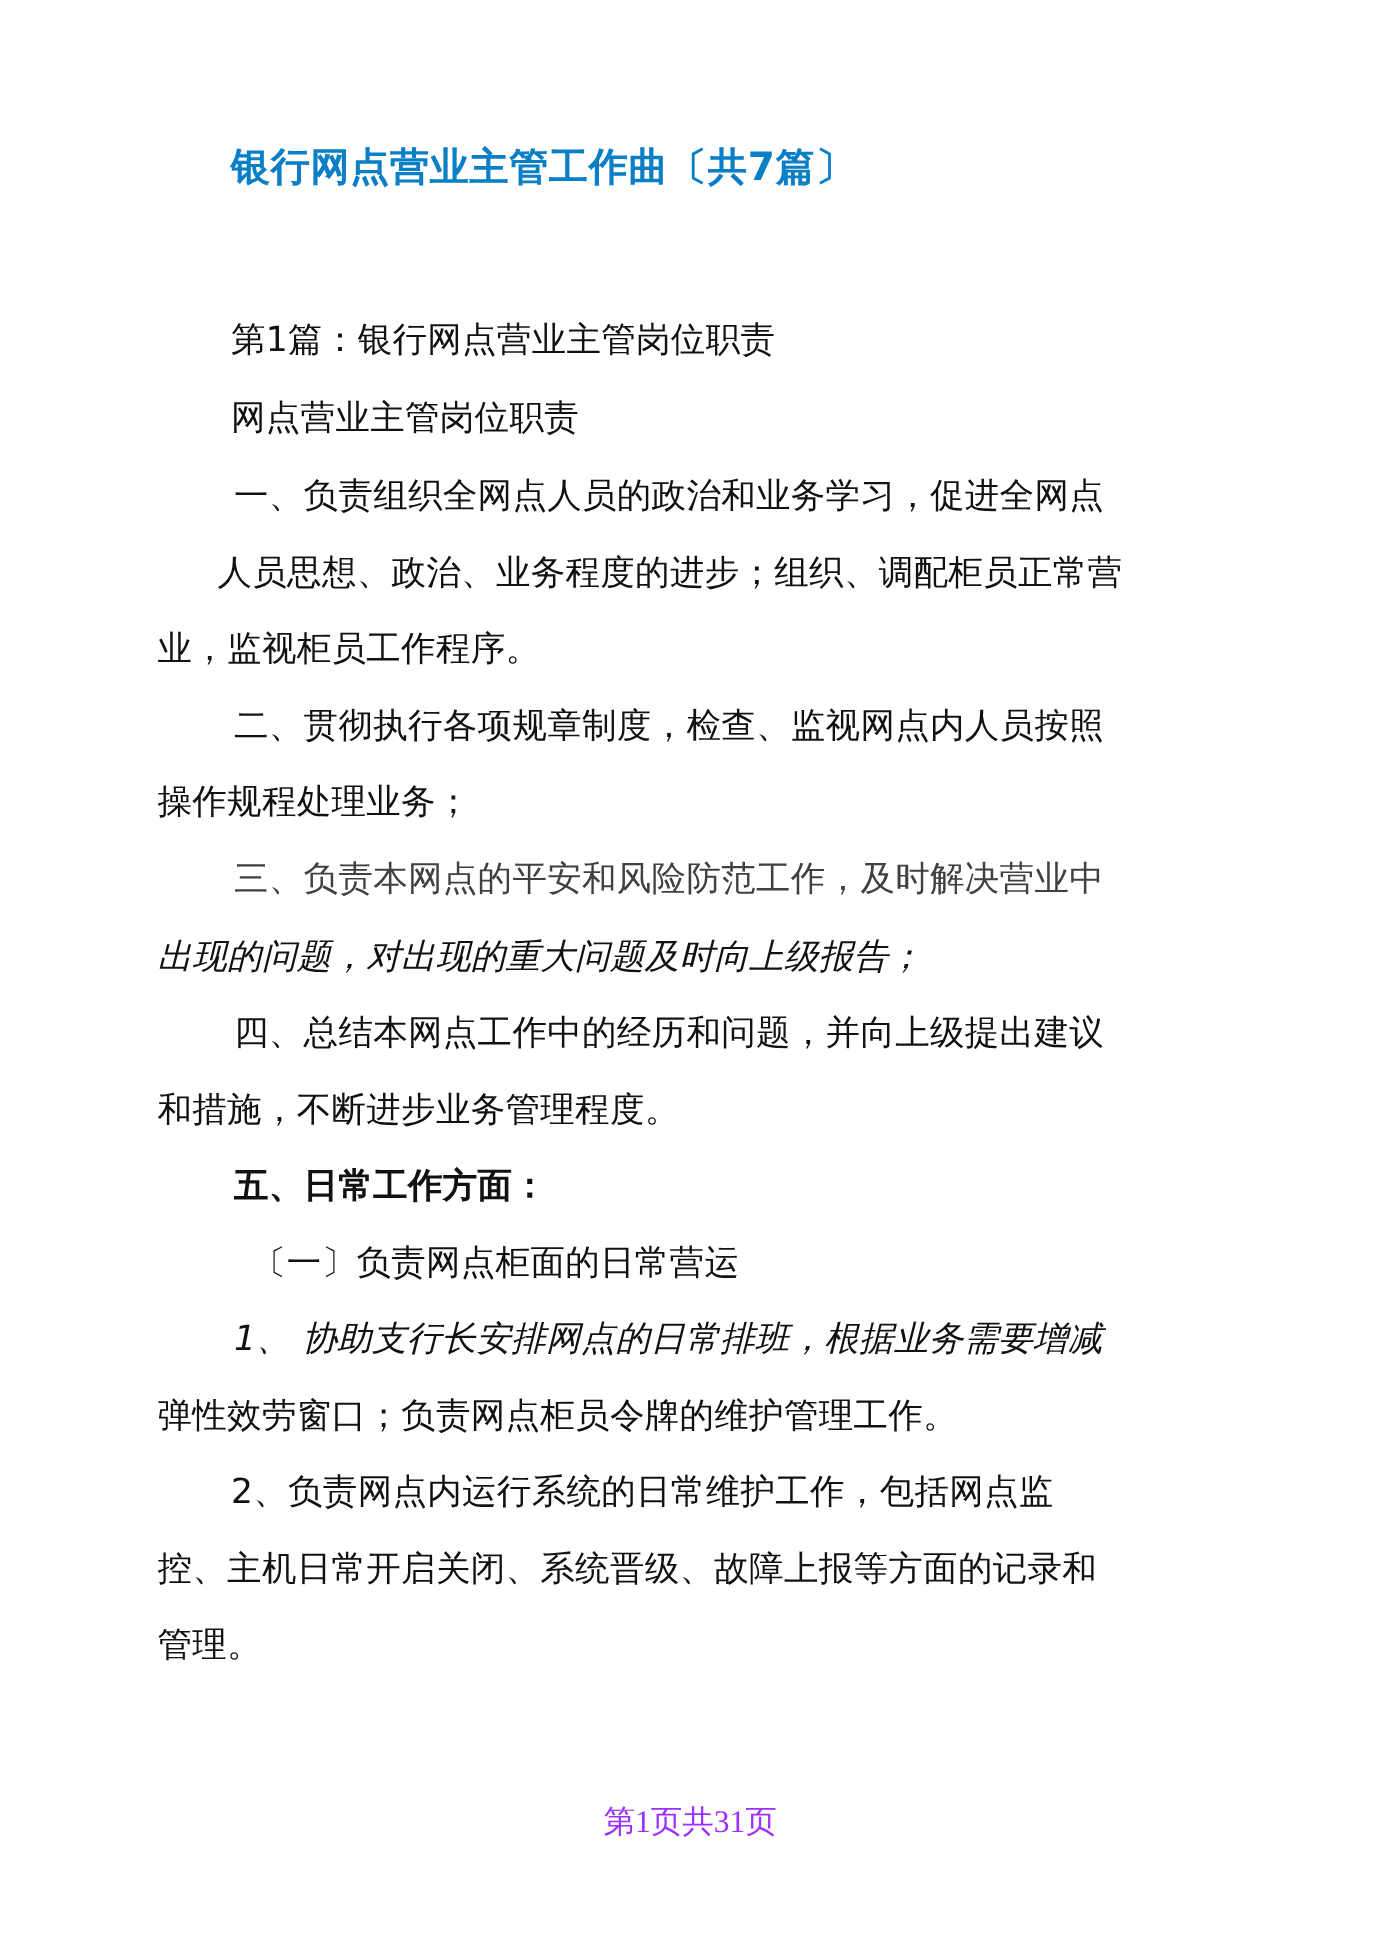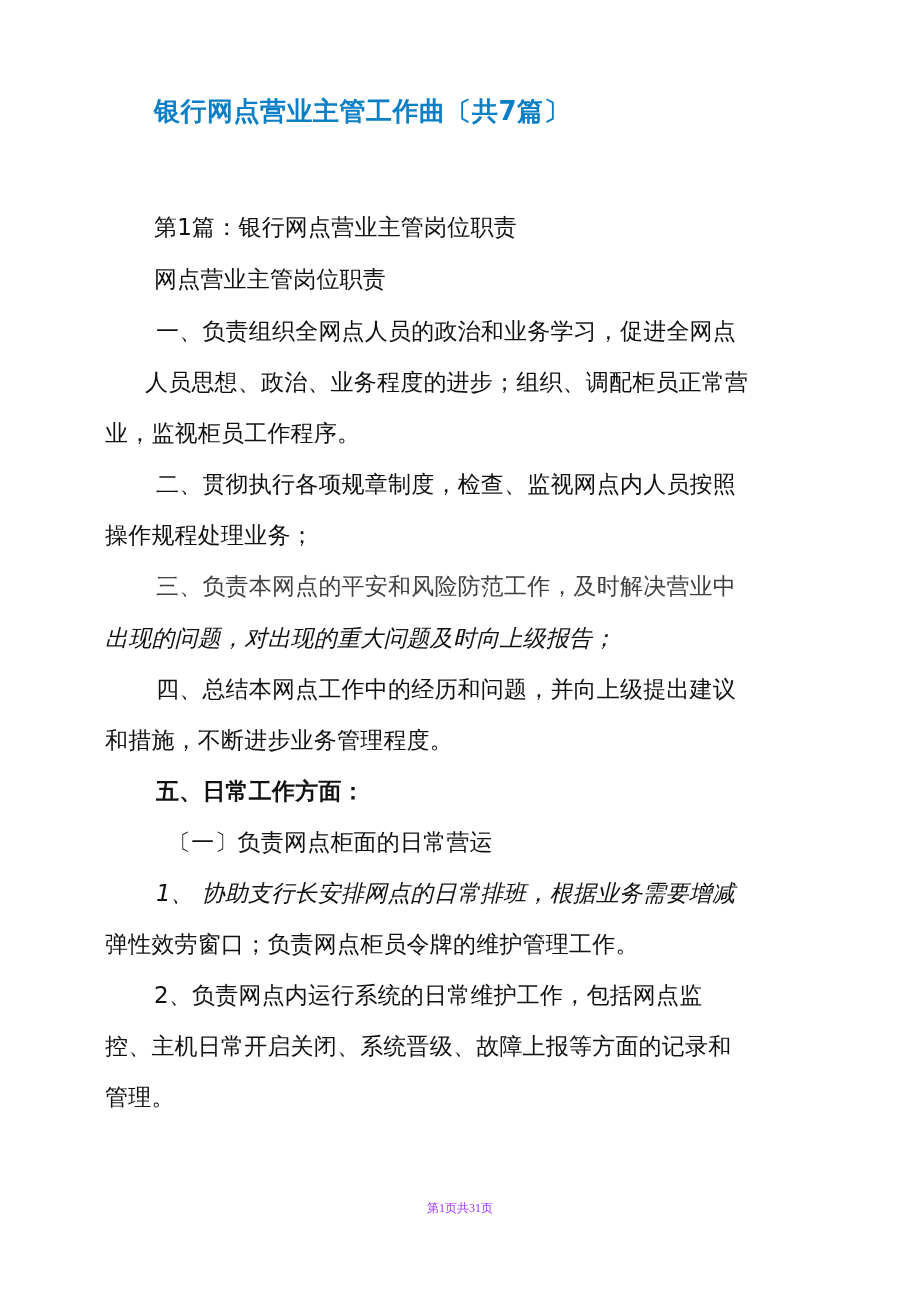--- a/index.html
+++ b/index.html
@@ -34,21 +34,21 @@
     .bold {
       font-weight: bold;
     }
     .footer {
       position: absolute;
       left: 0;
       width: 920px;
       top: 1200px;
       text-align: center;
       font-family: "Liberation Serif", "DejaVu Serif", serif;
-      font-size: 12px;
+      font-size: 21px;
     }
   </style>
 </head>
 <body>
 
 <div>
   <div class="page-title" style="color: rgb(11, 127, 198);">银行网点营业主管工作曲〔共7篇〕</div>
   <div id="body-lines">
       <div class="line" style="left: 154px; top: 212px; color: rgb(17, 17, 17);">第1篇：银行网点营业主管岗位职责</div>
       <div class="line" style="left: 154px; top: 264px; color: rgb(17, 17, 17);">网点营业主管岗位职责</div>

